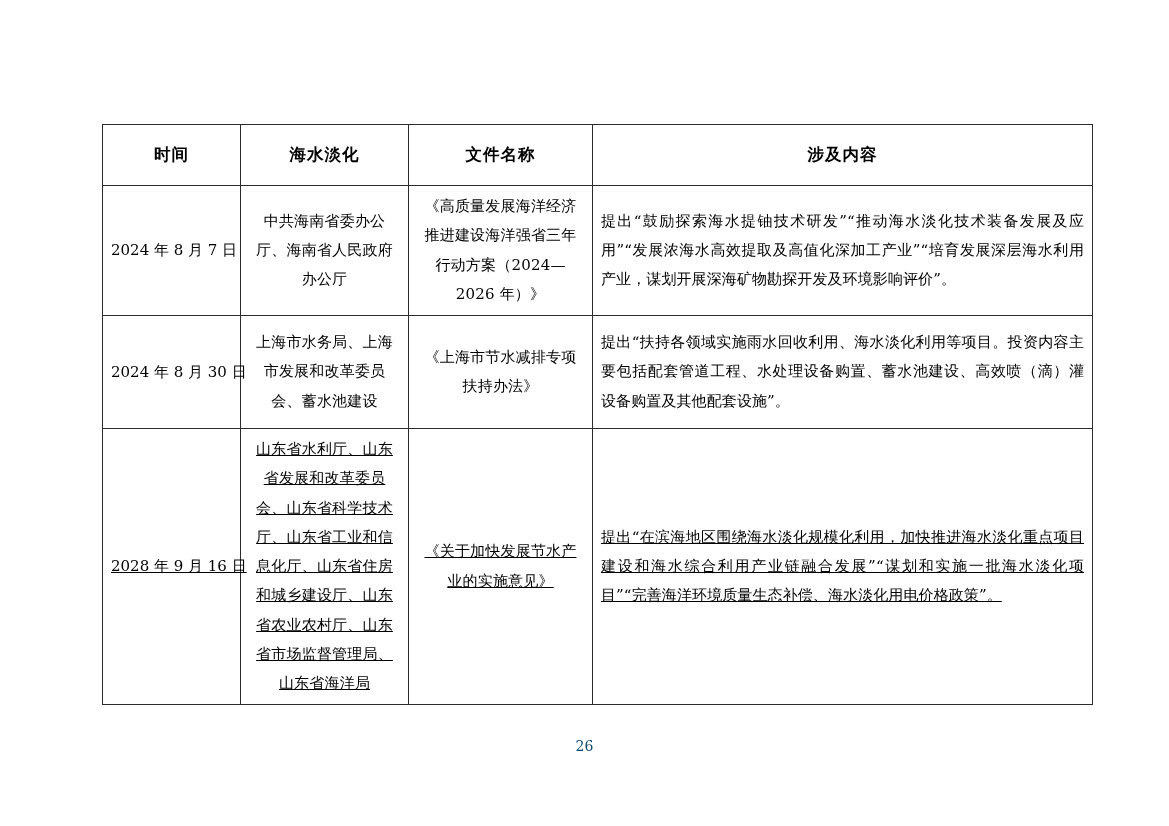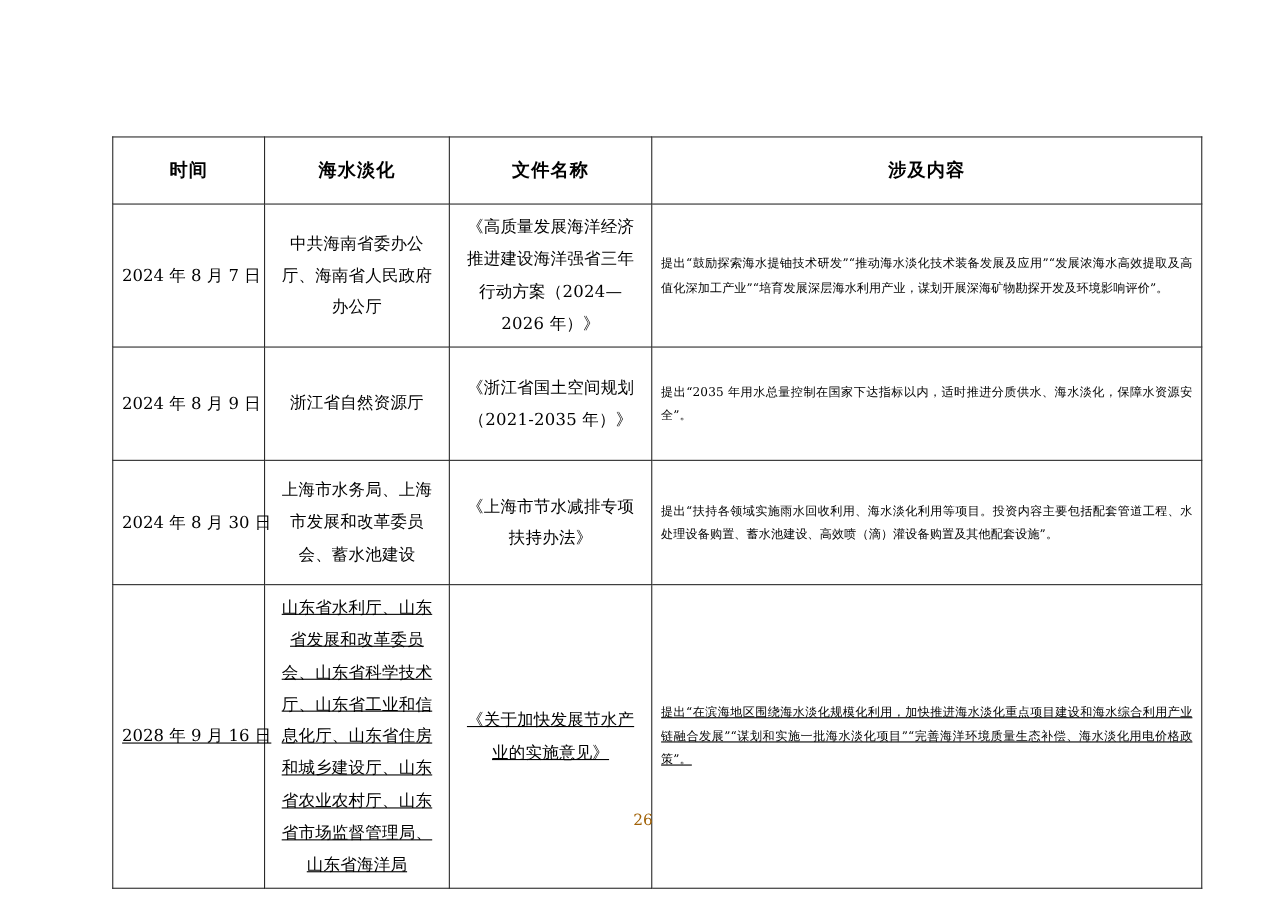--- a/index.html
+++ b/index.html
@@ -75,41 +75,41 @@
   .cell-docname {
     text-align: center;
     font-size: 15px;
     line-height: 1.95;
     letter-spacing: 0.2px;
   }
 
   .cell-content {
     text-align: justify;
     text-justify: inter-ideograph;
-    font-size: 11px;
+    font-size: 15px;
     line-height: 1.95;
     letter-spacing: 0.1px;
     padding: 10px 12px 10px 10px;
     margin-left: 36px;
   }
 
   .row-1 td { height: 96px; }
   .row-2 td { height: 90px; }
   .row-3 td { height: 100px; }
   .row-4 td { height: 196px; text-decoration: underline; }
 
   .page-number {
     position: absolute;
     left: 0;
     top: 738px;
     width: 1169px;
     text-align: center;
     font-family: "DejaVu Serif", "Liberation Serif", serif;
     font-size: 14px;
-    color: #a16207;
+    color: #0c4a6e;
   }
 </style>
 </head>
 <body>
 
 <div class="page">
 
   <table class="policy-table">
     <colgroup>
       <col class="col-time">
@@ -125,26 +125,20 @@
         <th>涉及内容</th>
       </tr>
     </thead>
     <tbody>
       <tr class="row-1">
         <td class="cell-time">2024 年 8 月 7 日</td>
         <td class="cell-issuer">中共海南省委办公厅、海南省人民政府办公厅</td>
         <td class="cell-docname">《高质量发展海洋经济推进建设海洋强省三年行动方案（2024—2026 年）》</td>
         <td class="cell-content">提出“鼓励探索海水提铀技术研发”“推动海水淡化技术装备发展及应用”“发展浓海水高效提取及高值化深加工产业”“培育发展深层海水利用产业，谋划开展深海矿物勘探开发及环境影响评价”。</td>
       </tr>
-      <tr class="row-2">
-        <td class="cell-time">2024 年 8 月 9 日</td>
-        <td class="cell-issuer">浙江省自然资源厅</td>
-        <td class="cell-docname">《浙江省国土空间规划（2021-2035 年）》</td>
-        <td class="cell-content">提出“2035 年用水总量控制在国家下达指标以内，适时推进分质供水、海水淡化，保障水资源安全”。</td>
-      </tr>
       <tr class="row-3">
         <td class="cell-time">2024 年 8 月 30 日</td>
         <td class="cell-issuer">上海市水务局、上海市发展和改革委员会、蓄水池建设</td>
         <td class="cell-docname">《上海市节水减排专项扶持办法》</td>
         <td class="cell-content">提出“扶持各领域实施雨水回收利用、海水淡化利用等项目。投资内容主要包括配套管道工程、水处理设备购置、蓄水池建设、高效喷（滴）灌设备购置及其他配套设施”。</td>
       </tr>
       <tr class="row-4">
         <td class="cell-time">2028 年 9 月 16 日</td>
         <td class="cell-issuer">山东省水利厅、山东省发展和改革委员会、山东省科学技术厅、山东省工业和信息化厅、山东省住房和城乡建设厅、山东省农业农村厅、山东省市场监督管理局、山东省海洋局</td>
         <td class="cell-docname">《关于加快发展节水产业的实施意见》</td>

